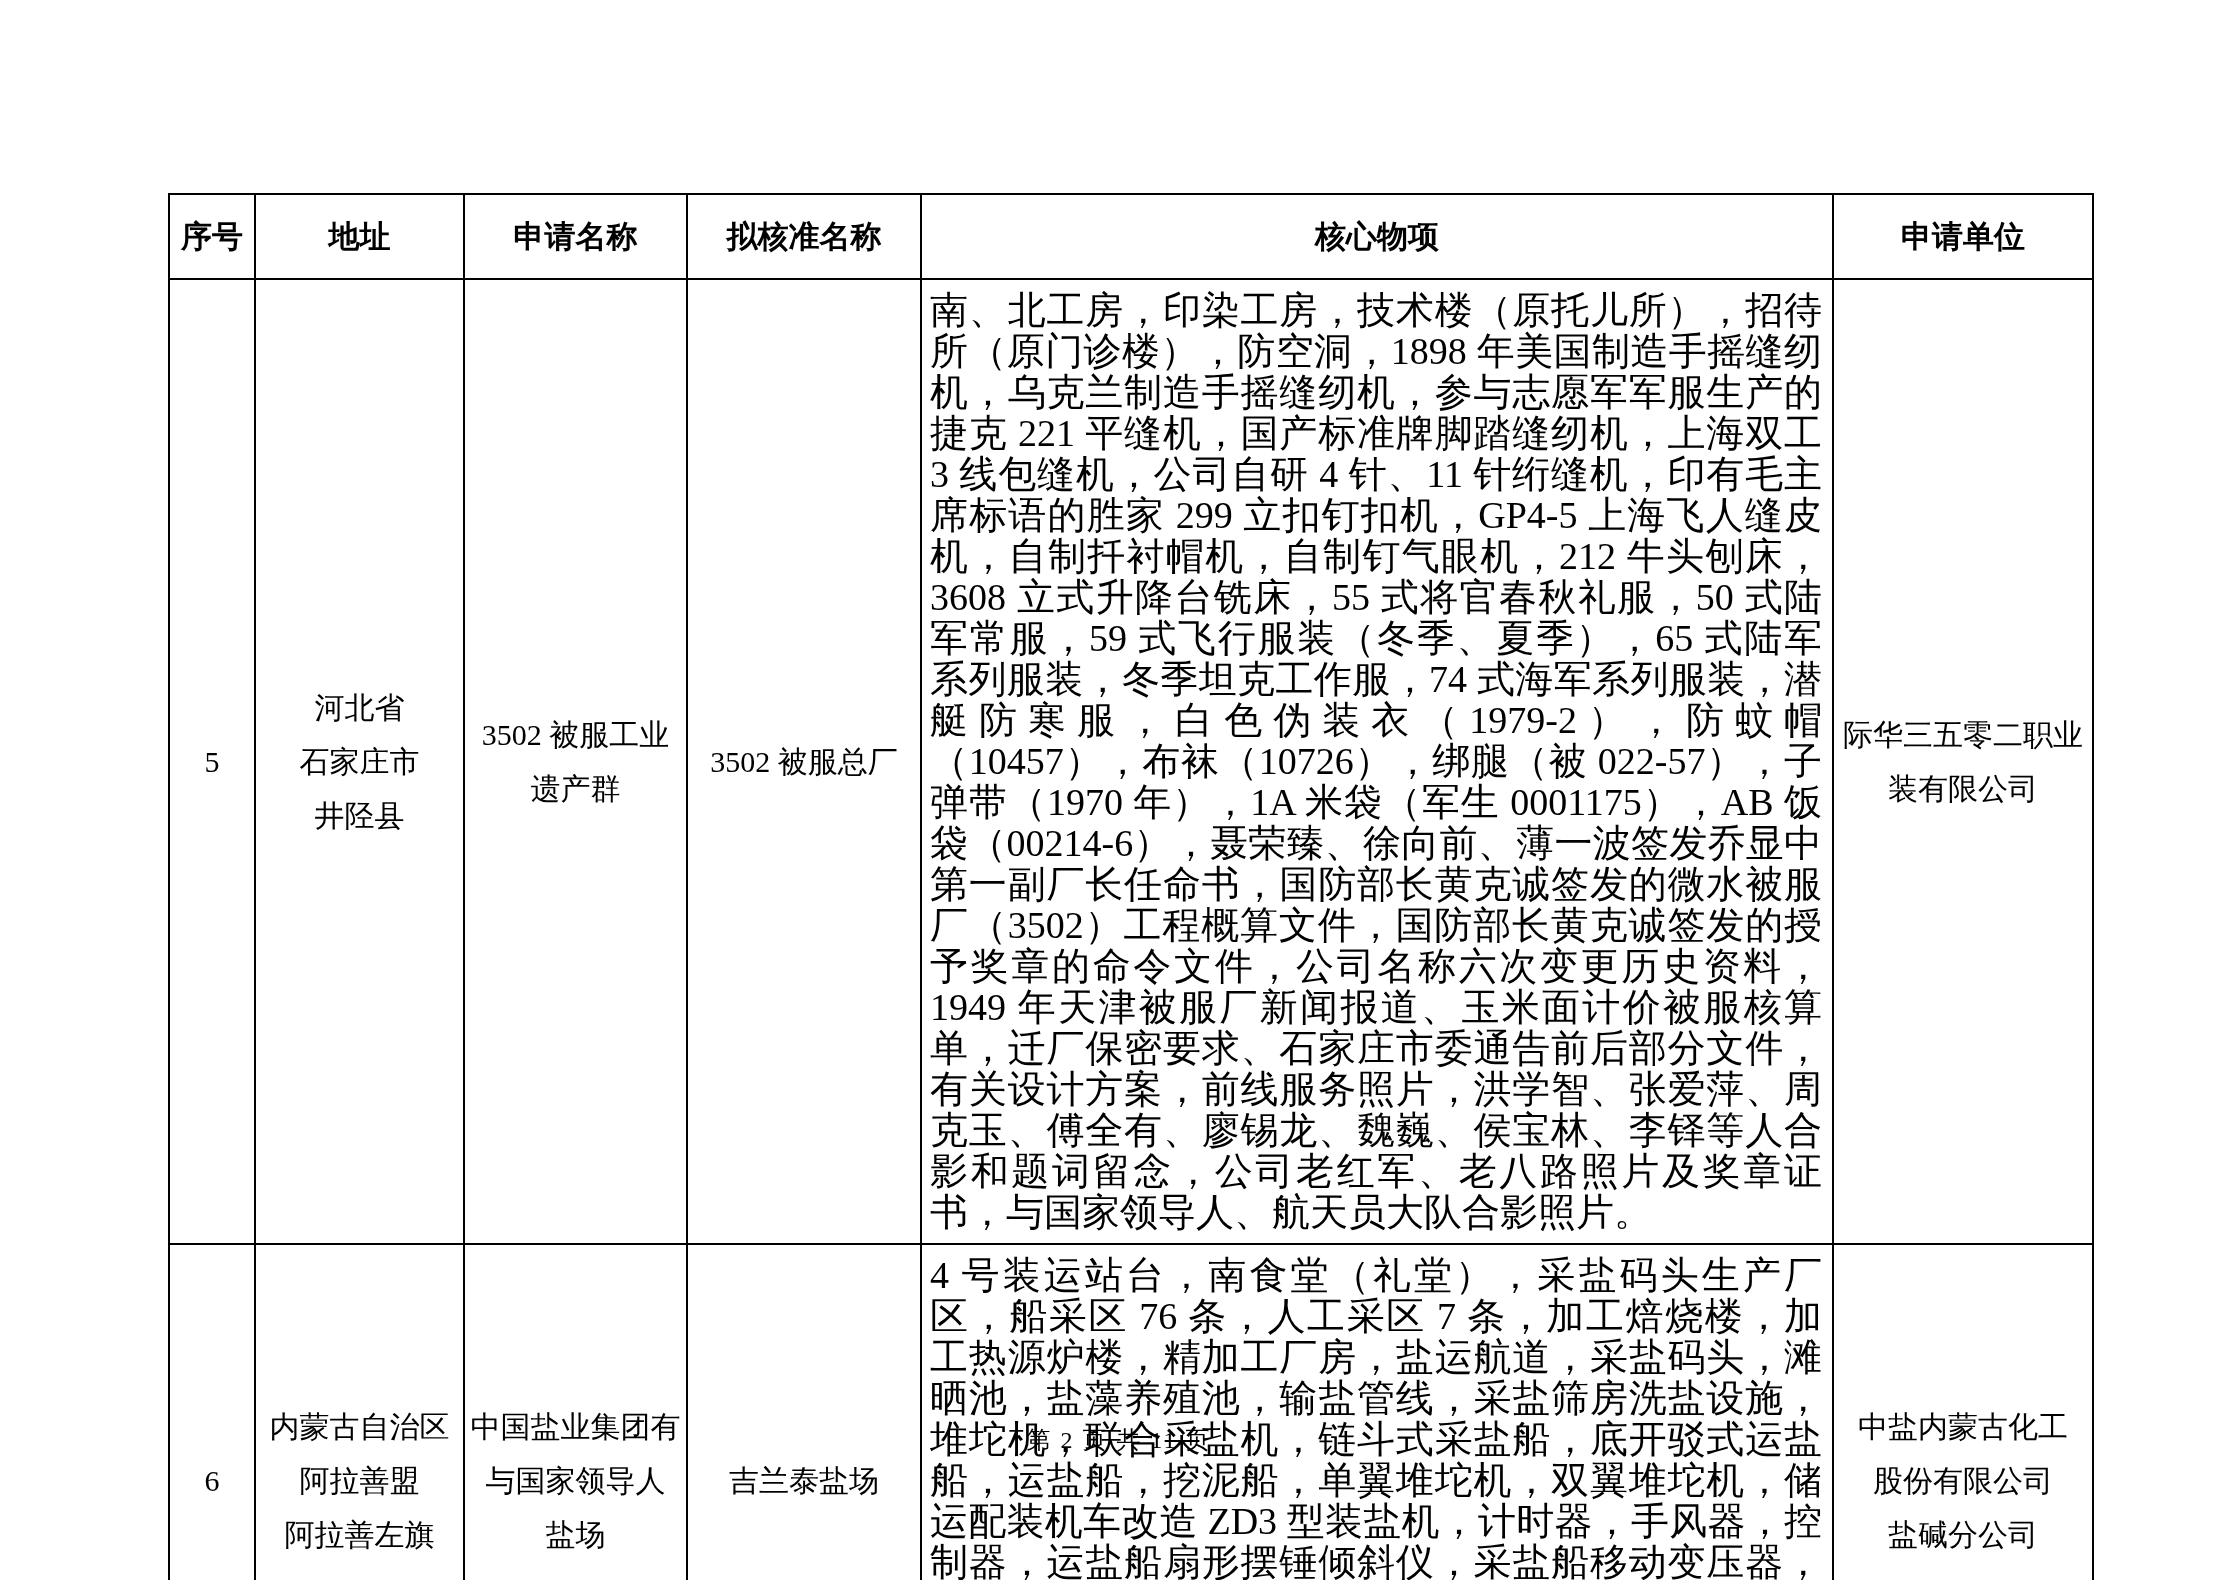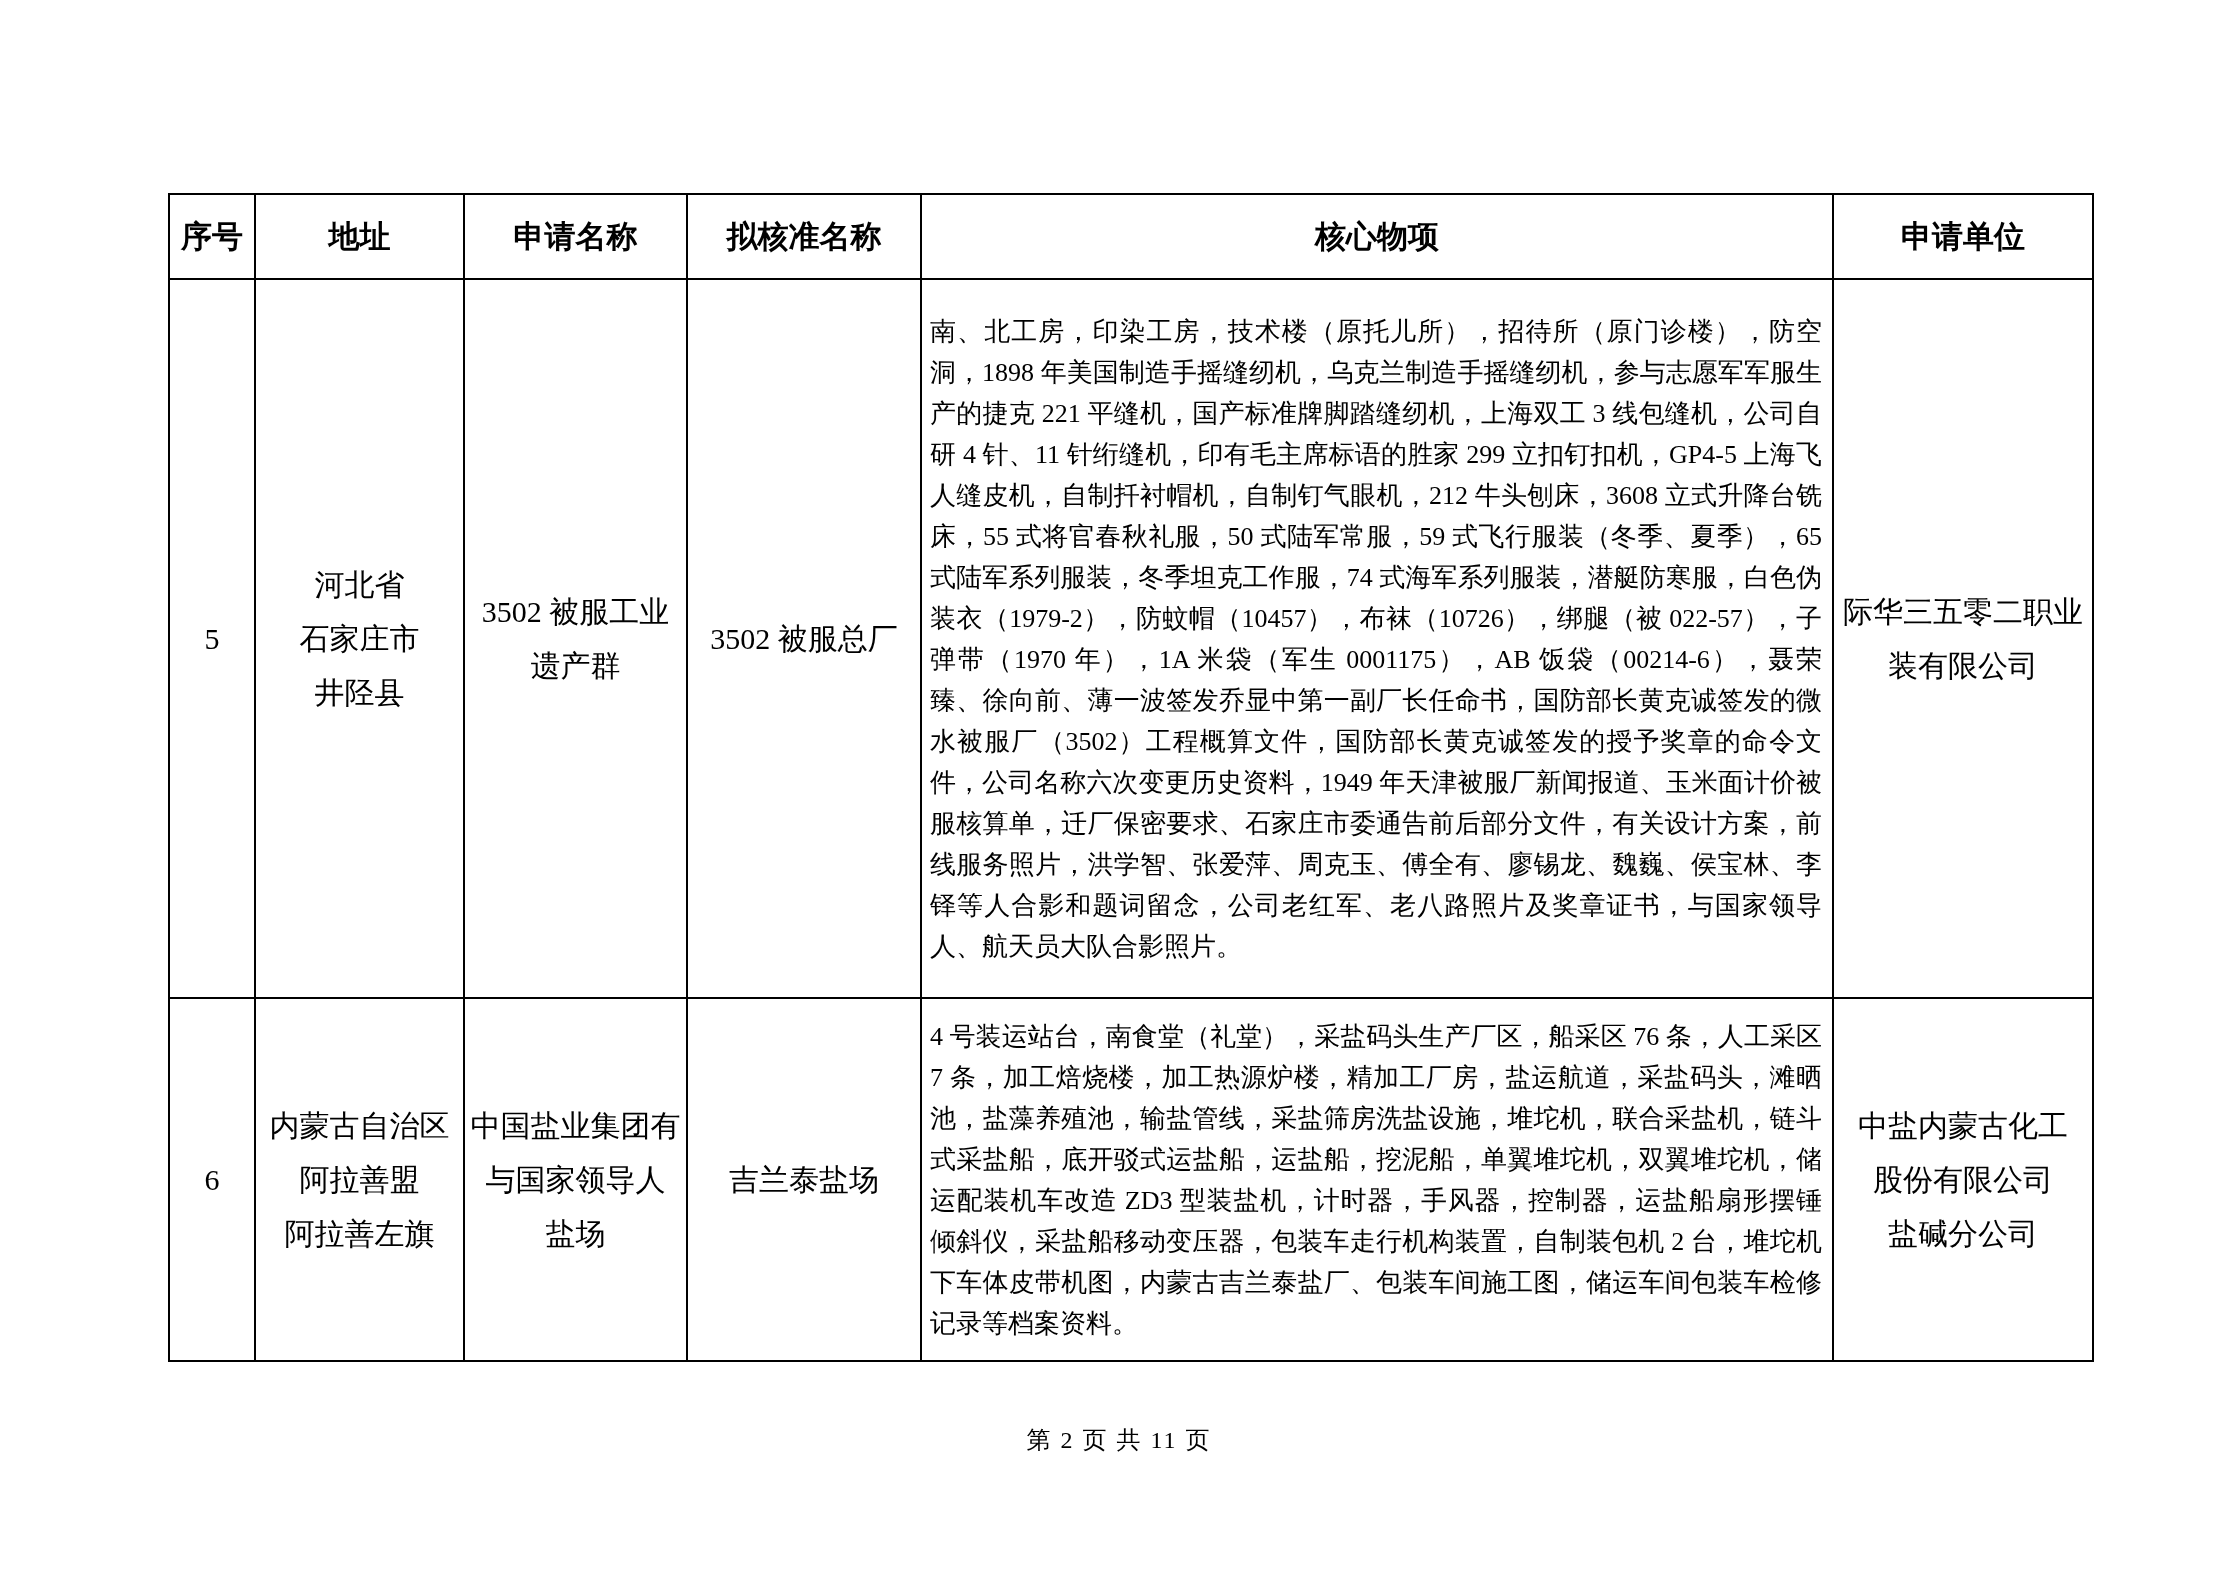--- a/index.html
+++ b/index.html
@@ -37,21 +37,21 @@
     padding: 0 4px;
   }
   td.center-cell {
     font-size: 30px;
     text-align: center;
     white-space: pre-line;
     line-height: 1.8;
     padding: 0 4px;
   }
   td.core-cell {
-    font-size: 26px;
+    font-size: 38px;
     text-align: justify;
     line-height: 41px;
     padding: 10px 10px 10px 8px;
   }
   .page-footer {
     position: absolute;
     top: 1424px;
     left: 0;
     width: 100%;
     text-align: center;

